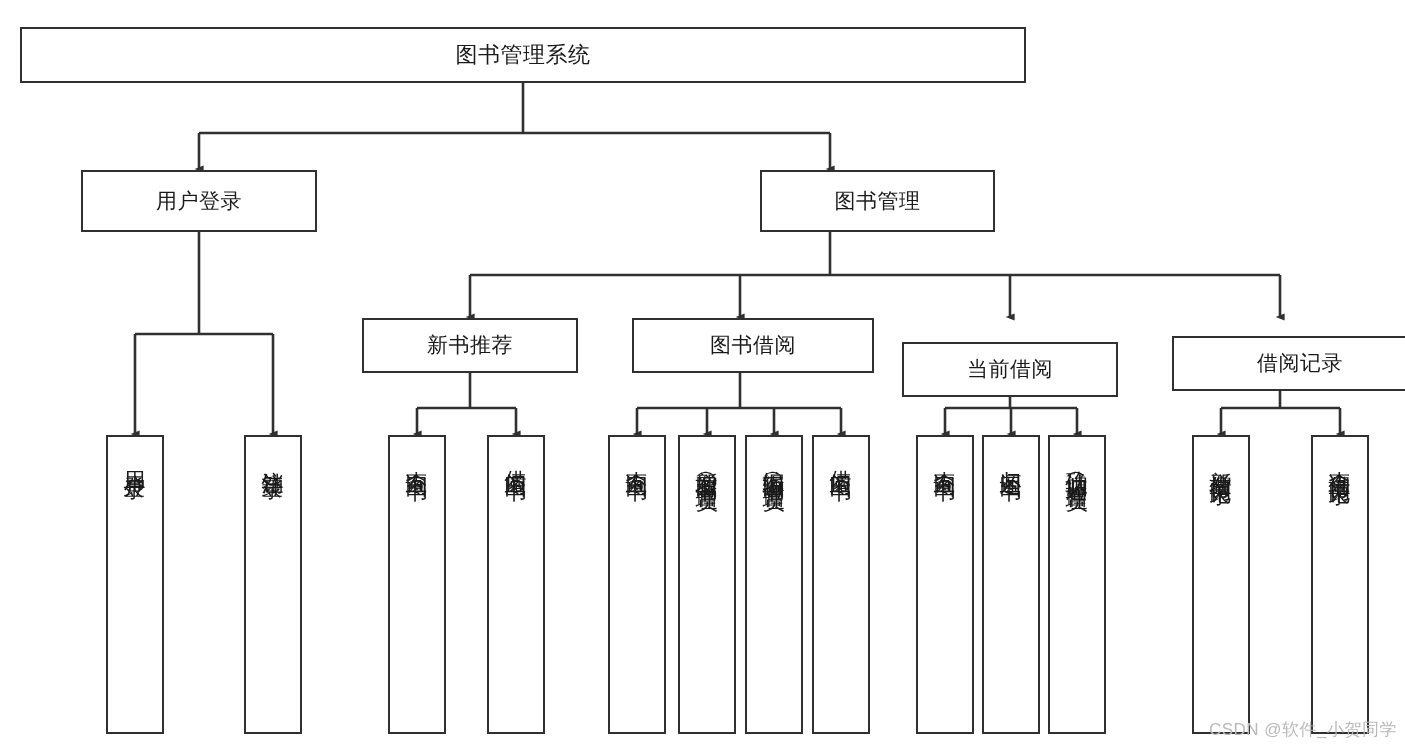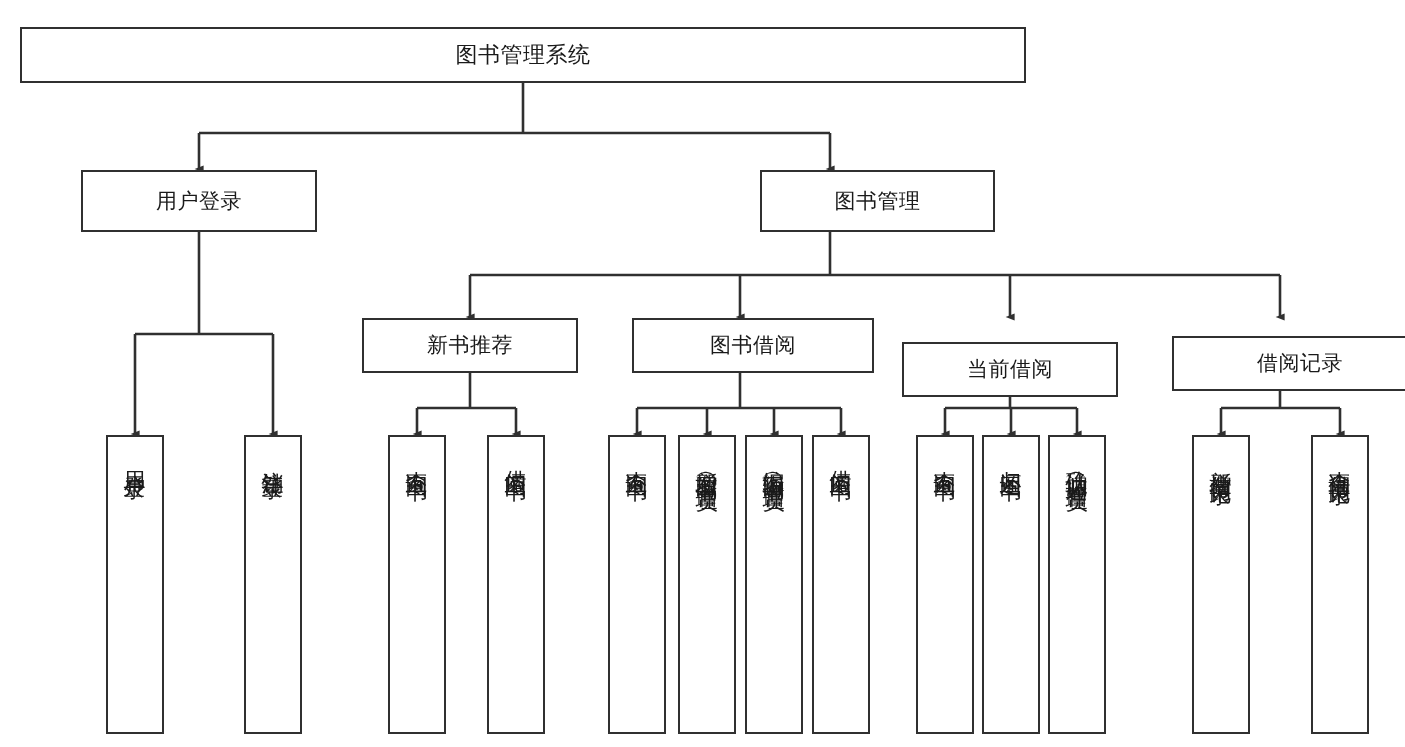--- a/index.html
+++ b/index.html
@@ -173,13 +173,14 @@
         <span class="label">确认归还（管理员）</span>
       </div>
       <div class="node vert" style="left: 1192px; top: 435px; width: 58px; height: 299px;">
         <span class="label">新增借阅记录</span>
       </div>
       <div class="node vert" style="left: 1311px; top: 435px; width: 58px; height: 299px;">
         <span class="label">查询借阅记录</span>
       </div>
     </div>
 
+  <div id="watermark">CSDN @软件_小贺同学</div>
 </div>
 
 </body></html>

